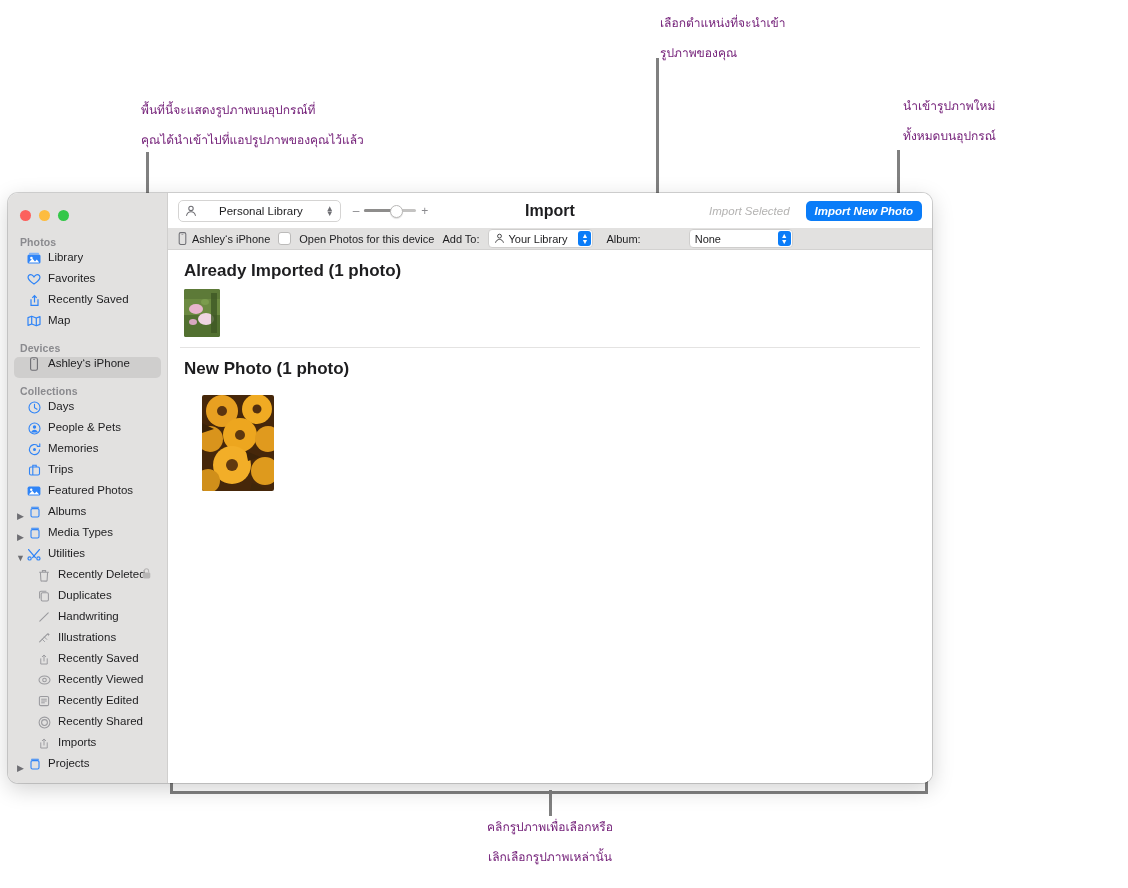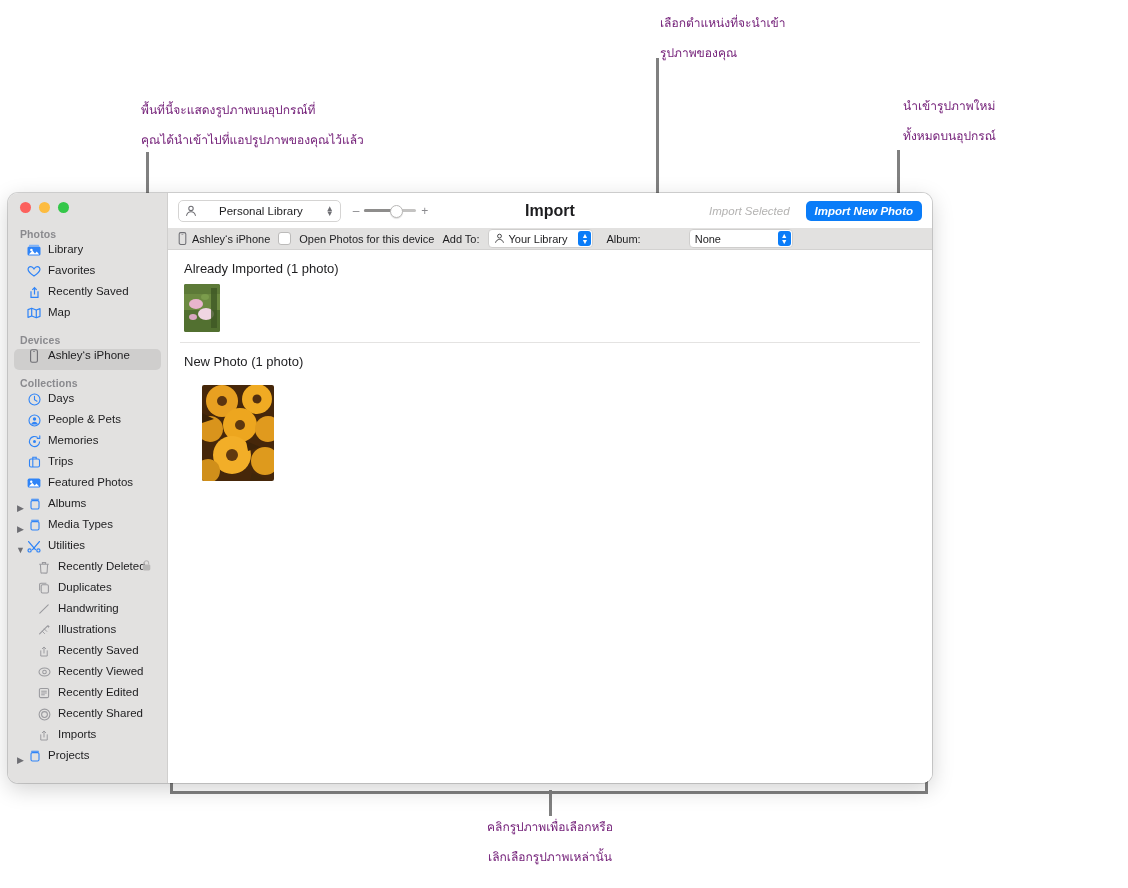--- a/index.html
+++ b/index.html
@@ -35,21 +35,21 @@
     position:absolute;left:8px;top:193px;width:924px;height:590px;
     border-radius:10px;overflow:hidden;
     background:#ffffff;
     box-shadow:0 0 0 1px rgba(0,0,0,.16), 0 6px 22px rgba(0,0,0,.18);
     display:flex;
   }
 
   
   .sidebar{
     width:160px;flex:0 0 160px;background:#e2e1e0;
-    padding-top:0;box-sizing:border-box;
+    padding-top:8px;box-sizing:border-box;
     border-right:1px solid #d0cfce;
     overflow:hidden;
   }
   .traffic{height:28px;display:flex;align-items:center;gap:8px;padding-left:12px;box-sizing:border-box;}
   .dot{width:11px;height:11px;border-radius:50%;}
   .dot.red{background:#fc615d;}
   .dot.yellow{background:#fdbc40;}
   .dot.green{background:#34c749;}
 
   .sb-section{
@@ -116,21 +116,21 @@
   }
   .pop .txt{padding-right:6px;white-space:nowrap;}
   .pop .arrows{
     width:13px;height:15px;margin:1px;background:#0a7cf8;border-radius:3px;
     display:flex;flex-direction:column;align-items:center;justify-content:center;
     color:#fff;font-size:7px;line-height:6px;flex:0 0 13px;
   }
   .pop.album{min-width:97px;justify-content:space-between;margin-left:40px;}
 
   .photo-area{flex:1;overflow:hidden;padding:0 12px;box-sizing:border-box;background:#fff;}
-  .sec-head{font-size:13px;font-weight:normal;color:#1d1d1f;padding:11px 0 8px 4px;}
+  .sec-head{font-size:17px;font-weight:bold;color:#1d1d1f;padding:11px 0 8px 4px;}
   .divider{height:1px;background:#e4e3e2;margin:0 0 0 0;}
   .thumbs{display:flex;gap:10px;padding:0 0 10px 4px;}
   .thumb{border-radius:2px;overflow:hidden;position:relative;}
   .thumb.t1{width:36px;height:48px;}
   .thumb.t2{width:72px;height:96px;}
 </style>
 </head>
 <body>
 
 <div class="callout" style="left:141px;top:95px;">

